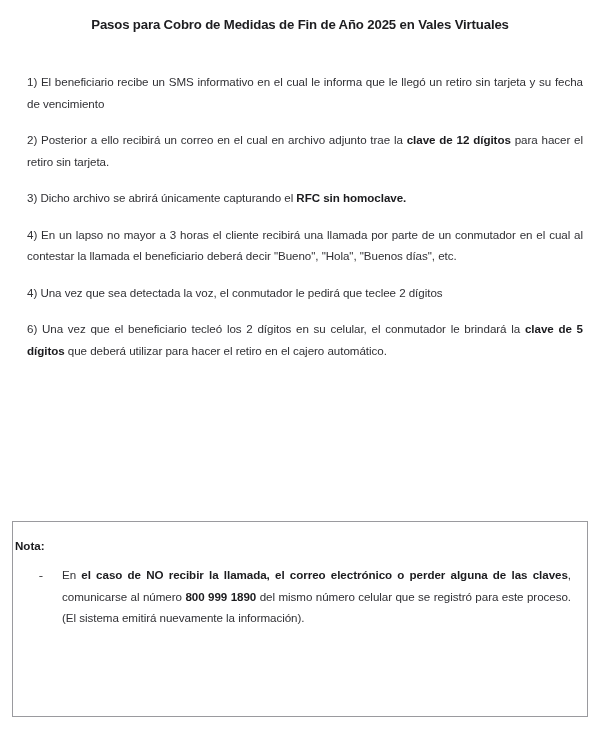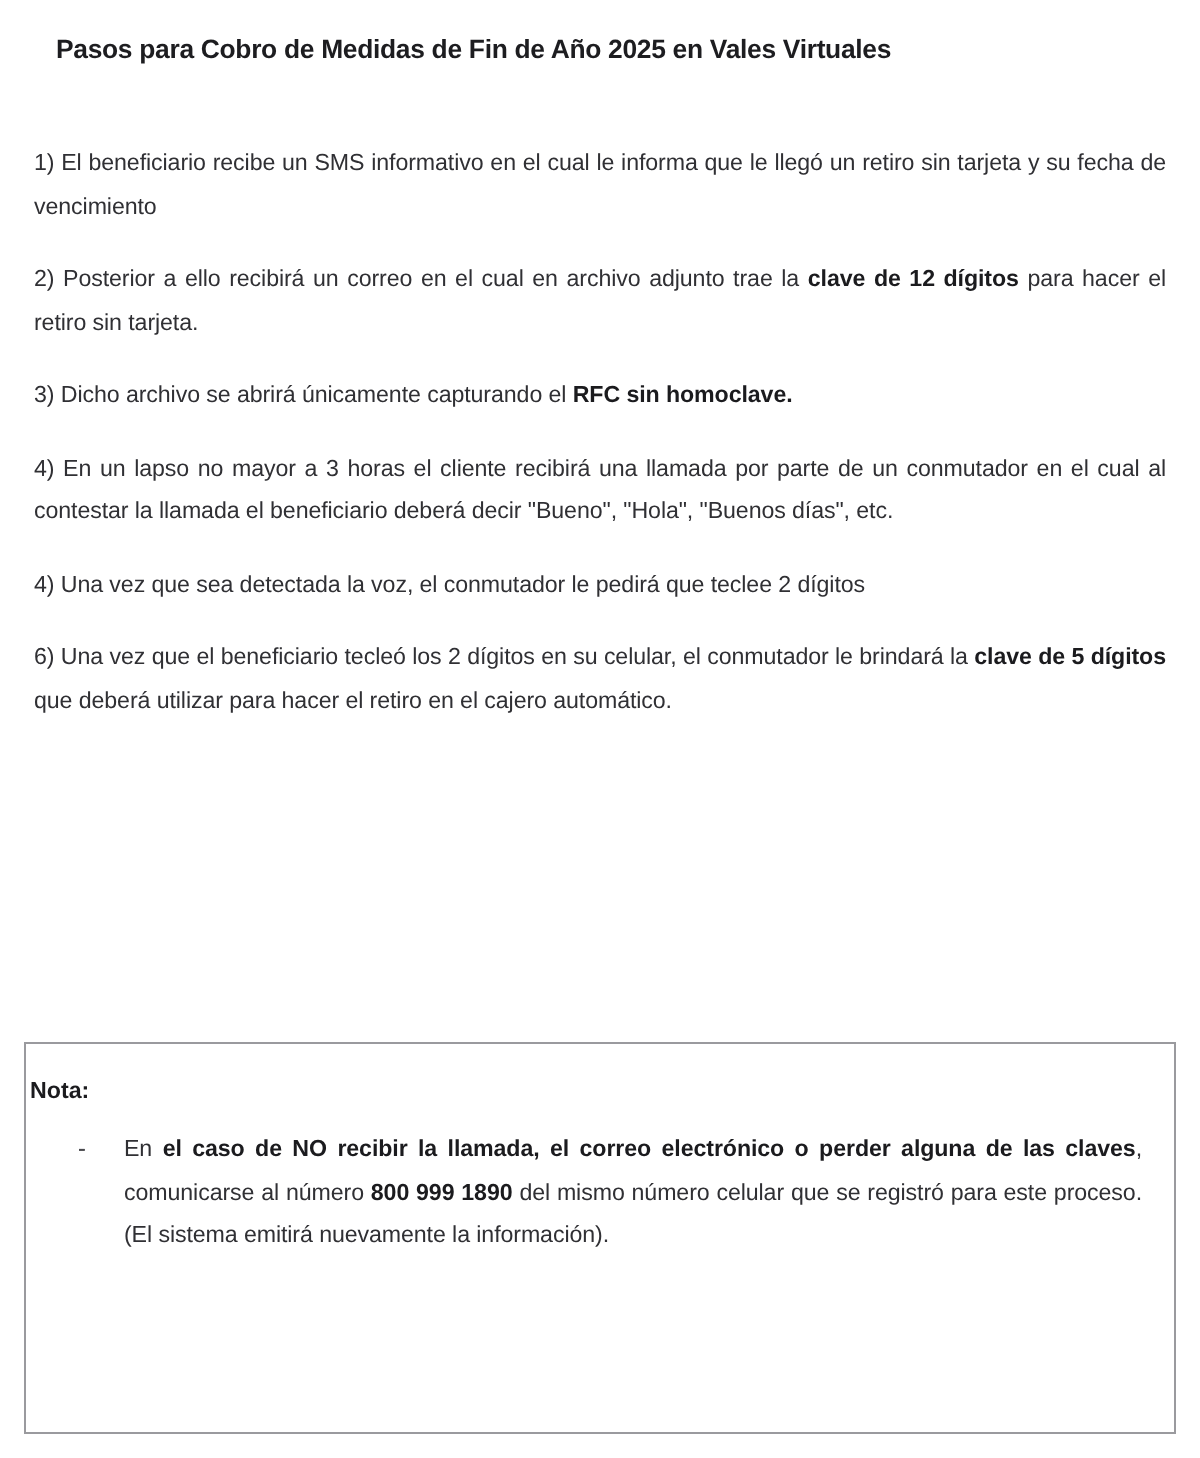--- a/index.html
+++ b/index.html
@@ -21,35 +21,35 @@
     width: 600px;
     height: 729px;
     box-sizing: border-box;
     background: #ffffff;
   }
 
   
   .doc-title {
     margin: 0;
     padding: 14px 28px 0 28px;
-    text-align: left;
+    text-align: center;
     font-size: 13.2px;
     line-height: 21px;
     font-weight: bold;
     letter-spacing: -0.15px;
     color: #1d1d20;
   }
   .doc-title .title-line {
     display: block;
   }
 
   
   .steps {
     margin: 0;
-    padding: 36px 17px 0 17px;
+    padding: 36px 17px 0 27px;
   }
   .step {
     margin: 0 0 15px 0;
     font-size: 11.6px;
     line-height: 21.5px;
     color: #303034;
     text-align: justify;
     text-justify: inter-word;
     letter-spacing: -0.05px;
   }

